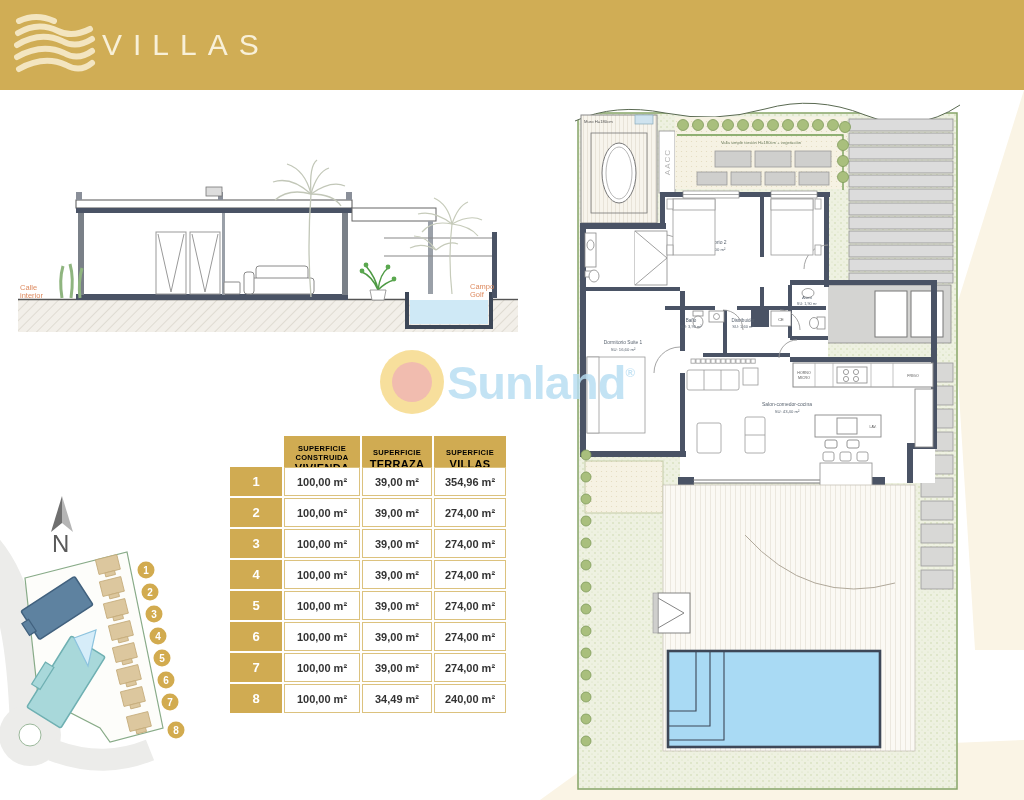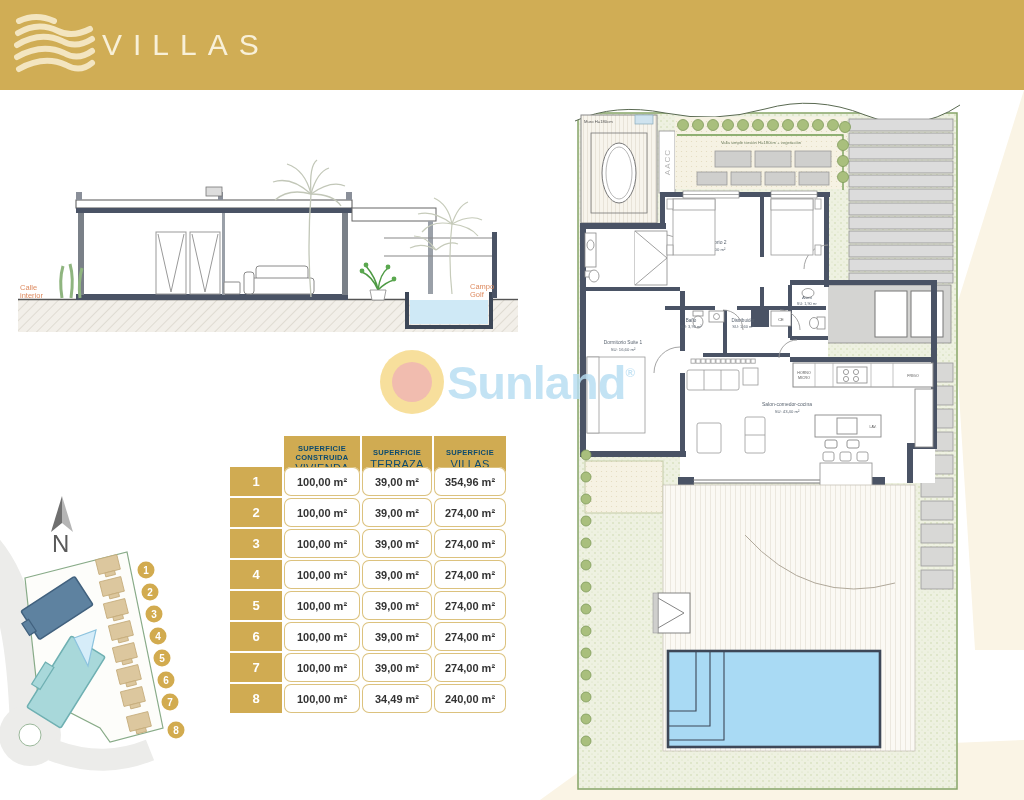--- a/index.html
+++ b/index.html
@@ -32,27 +32,27 @@
   .brand{font-size:47px;font-weight:bold;color:#b7ddf2;letter-spacing:-1px;line-height:1;}
   .reg{font-size:13px;color:#b7ddf2;vertical-align:22px;font-weight:bold;}
   
   .areas-table{position:absolute;left:230px;top:436px;width:270px;z-index:2;
     display:grid;grid-template-columns:52px 76px 70px 72px;grid-auto-rows:29px;
     gap:2px;}
   .cell{display:flex;align-items:center;justify-content:center;text-align:center;}
   .villa-hdr{grid-row:1;height:48px;align-items:flex-end;justify-content:flex-end;
     padding:0 3px 3px 0;box-sizing:border-box;
     color:#c9a43e;font-weight:bold;font-size:14px;letter-spacing:.5px;}
-  .gold-hdr{grid-row:1;height:48px;background:#d0ab52;color:#0c4a6e;
+  .gold-hdr{grid-row:1;height:48px;background:#d0ab52;color:#000000;
     flex-direction:column;line-height:1.15;padding:12px;box-sizing:border-box;}
   .gold-hdr .small{font-size:7.5px;font-weight:600;letter-spacing:.3px;}
-  .gold-hdr .big{font-size:11px;font-weight:400;letter-spacing:.3px;}
+  .gold-hdr .big{font-size:11px;font-weight:700;letter-spacing:.3px;}
   .num-cell{background:#d0ab52;color:#fff;font-weight:bold;font-size:13px;}
   .val-cell{background:#fff;box-shadow:inset 0 0 0 1px #dcc27e;
-    color:#333;font-weight:bold;font-size:11px;border-radius:7px;}
+    color:#333;font-weight:bold;font-size:11px;}
   
   text{font-family:"Liberation Sans",sans-serif;}
 </style>
 </head>
 <body>
 
 <div class="wedge wedge-tr"></div>
 <div class="wedge wedge-bottom"></div>
 
 <div class="header">

